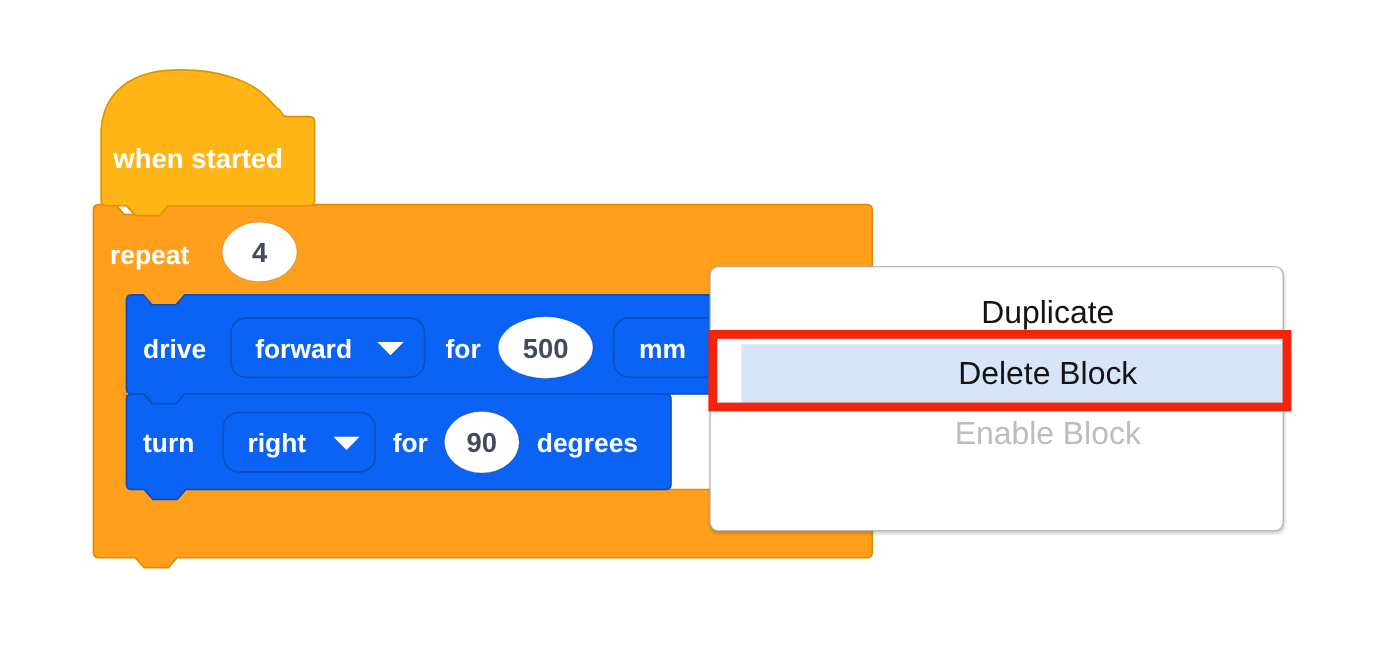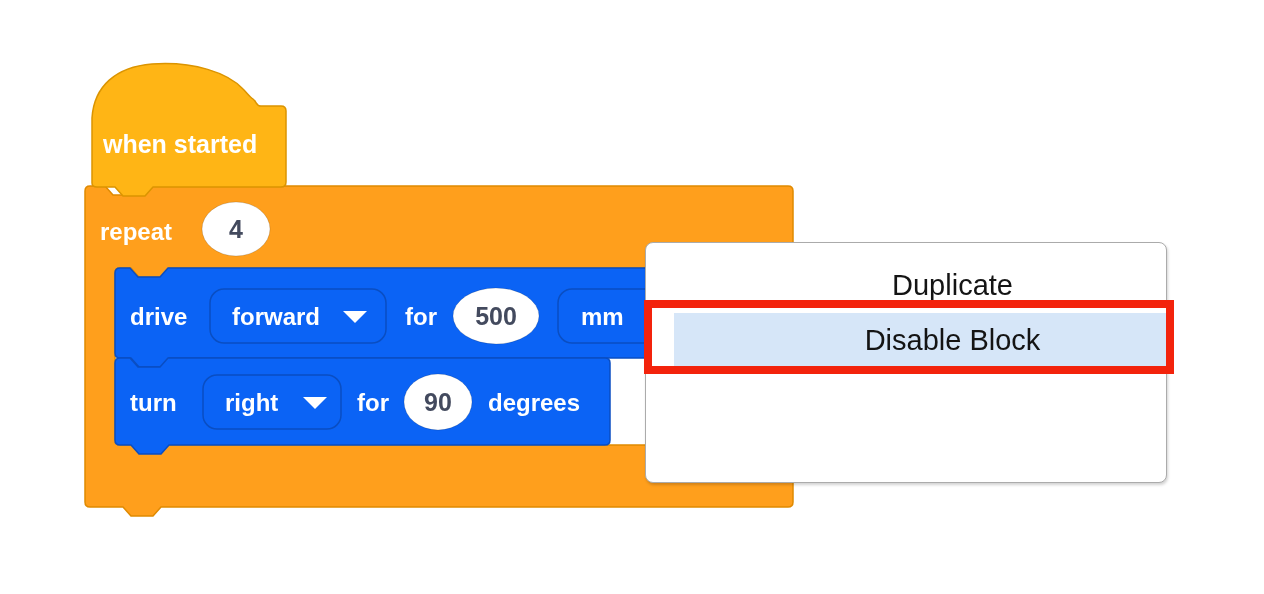--- a/index.html
+++ b/index.html
@@ -95,18 +95,19 @@
     <text class="block-label" x="225" y="411">right</text>
     <polygon class="dd-arrow" points="303,397 327,397 315,409"></polygon>
     <text class="block-label" x="357" y="411">for</text>
     <ellipse class="input-oval" cx="438" cy="402" rx="34" ry="28"></ellipse>
     <text class="input-value" x="438" y="411">90</text>
     <text class="block-label" x="488" y="411">degrees</text>
   </svg>
 
   <div id="context-menu">
     <div class="menu-item">Duplicate</div>
-    <div class="menu-item highlighted">Disable Block</div>
+    <div class="menu-item highlighted">Delete Block</div>
+    <div class="menu-item disabled">Enable Block</div>
   </div>
 
   <div id="annotation-box"></div>
 
 </div>
 
 </body></html>

